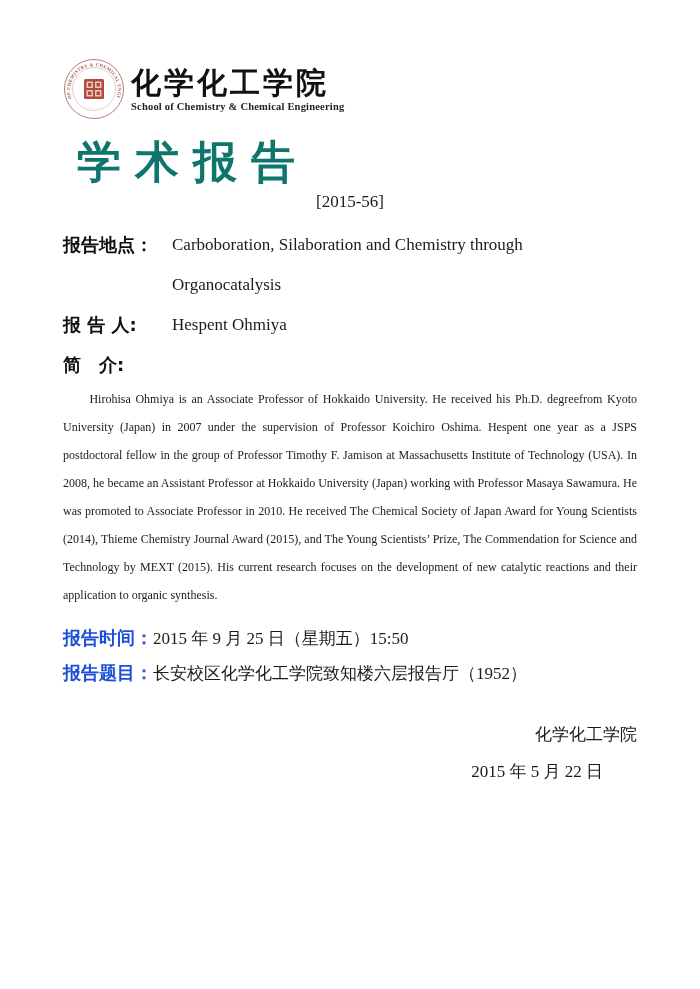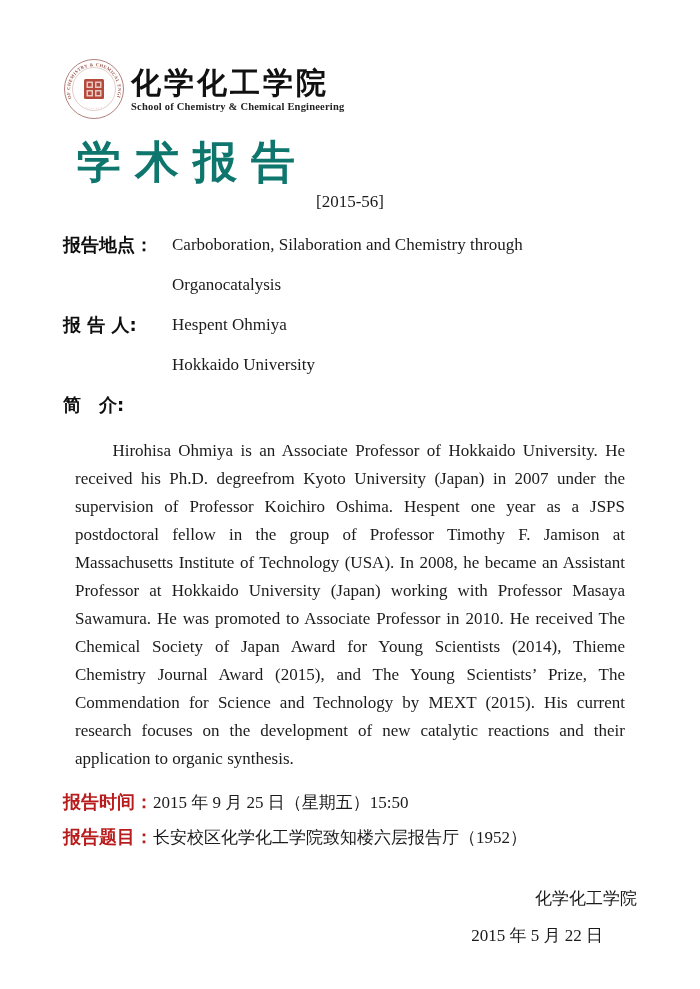--- a/index.html
+++ b/index.html
@@ -36,29 +36,29 @@
   .meta{margin-top:12px;}
   .meta-row{display:flex;line-height:40px;}
   .meta-label{
     width:109px;flex:0 0 109px;
     font-family:"DejaVu Sans", sans-serif;font-weight:bold;
     font-size:18px;white-space:pre;color:#0f0f0f;
   }
   .meta-value{font-size:17px;font-family:"Liberation Serif", serif;}
   
   .bio{
-    margin:12px;font-size:17px;line-height:28px;text-align:justify;
+    margin:0;font-size:12px;line-height:28px;text-align:justify;
     text-indent:2.2em;font-family:"Liberation Serif", serif;
   }
   
   .schedule{margin-top:12px;}
   .sched-row{line-height:34px;font-size:17px;}
   .sched-label{
     font-family:"DejaVu Sans", sans-serif;font-weight:bold;font-size:18px;
-    white-space:pre;color:#b91c1c;
+    white-space:pre;color:#1d4ed8;
   }
   .sched-value{font-size:17px;}
   
   .sign-block{margin-top:24px;text-align:right;}
   .sign-name{font-size:17px;line-height:38px;font-family:"DejaVu Sans", sans-serif;}
   .sign-date{font-size:17px;line-height:38px;padding-right:34px;font-family:"Liberation Serif", serif;}
 </style>
 </head>
 <body>
 
@@ -107,24 +107,20 @@
     </div>
     <div class="meta-row">
       <span class="meta-label"></span>
       <span class="meta-value">Organocatalysis</span>
     </div>
     <div class="meta-row">
       <span class="meta-label">报 告 人:</span>
       <span class="meta-value">Hespent Ohmiya</span>
     </div>
     <div class="meta-row">
-      <span class="meta-label"></span>
-      <span class="meta-value">Hokkaido University</span>
-    </div>
-    <div class="meta-row">
       <span class="meta-label">简　介:</span>
     </div>
   </div>
 
   <p class="bio">Hirohisa Ohmiya is an Associate Professor of Hokkaido University. He received his Ph.D. degreefrom Kyoto University (Japan) in 2007 under the supervision of Professor Koichiro Oshima. Hespent one year as a JSPS postdoctoral fellow in the group of Professor Timothy F. Jamison at Massachusetts Institute of Technology (USA). In 2008, he became an Assistant Professor at Hokkaido University (Japan) working with Professor Masaya Sawamura. He was promoted to Associate Professor in 2010. He received The Chemical Society of Japan Award for Young Scientists (2014), Thieme Chemistry Journal Award (2015), and The Young Scientists’ Prize, The Commendation for Science and Technology by MEXT (2015). His current research focuses on the development of new catalytic reactions and their application to organic synthesis.</p>
 
   <div class="schedule">
     <div class="sched-row">
       <span class="sched-label">报告时间：</span><span class="sched-value">2015 年 9 月 25 日（星期五）15:50</span>
     </div>

